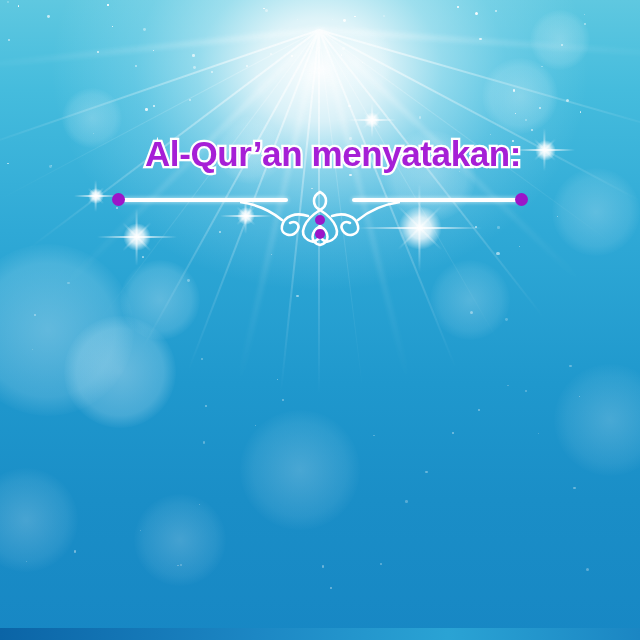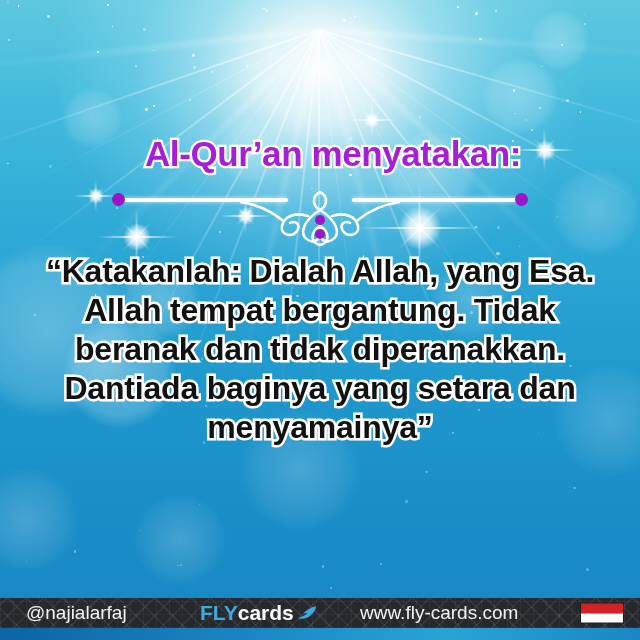--- a/index.html
+++ b/index.html
@@ -334,37 +334,16 @@
         <path d="M68 30 C56 26 44 30 42 40 C40 49 52 52 57 45 C61 39 56 34 50 37"></path>
         <path d="M92 30 C104 26 116 30 118 40 C120 49 108 52 103 45 C99 39 104 34 110 37"></path>
         <path d="M42 34 C30 24 14 18 0 16"></path>
         <path d="M118 34 C130 24 146 18 160 16"></path>
       </g>
       <circle cx="80" cy="34" r="5" fill="#9b16c9"></circle>
       <circle cx="80" cy="48" r="5" fill="#9b16c9"></circle>
     </svg>
   </div>
 
-  <div id="quote">“Katakanlah: Dialah Allah, yang Esa. Allah tempat bergantung. Tidak beranak dan tidak diperanakkan. Dantiada baginya yang setara dan menyamainya”</div>
-
-  <div id="footer">
-    <div class="pattern"></div>
-    <div class="inner">
-      <div id="handle">@najialarfaj</div>
-      <div id="logo">
-        <span class="fly">FLY</span>
-          <span class="cards">cards</span>
-        <span class="bird">
-          <svg width="20" height="16" viewBox="0 0 20 16">
-            <path d="M19 1 C14 2.5 9.5 5 6 8.5 C7.5 8.2 9 8.2 10.5 8.6 C8 10.2 5 12 1 13.2 C5 14.6 10 13.6 13.5 10.6 C17 7.6 19 4.4 19 1 Z" fill="#3ea8df"></path>
-          </svg>
-        </span>
-      </div>
-      <div id="site">www.fly-cards.com</div>
-      <div id="flag">
-        <div class="top"></div>
-        <div class="bot"></div>
-      </div>
-    </div>
-  </div>
+
 
   <div id="bottomstrip"></div>
 </div>
 
 </body></html>

